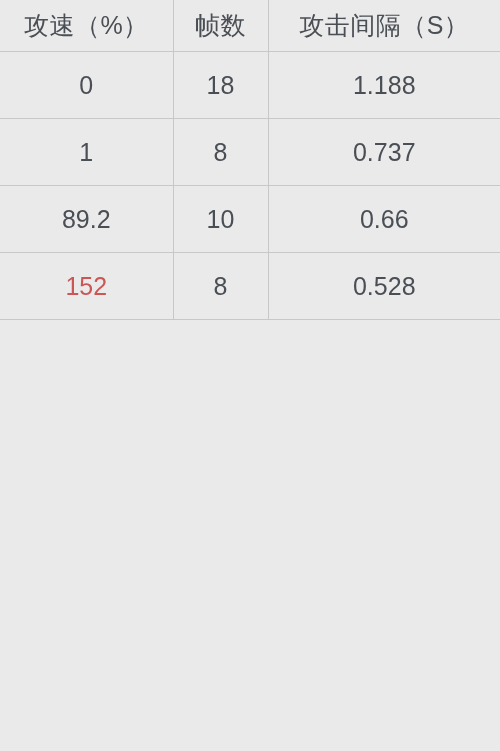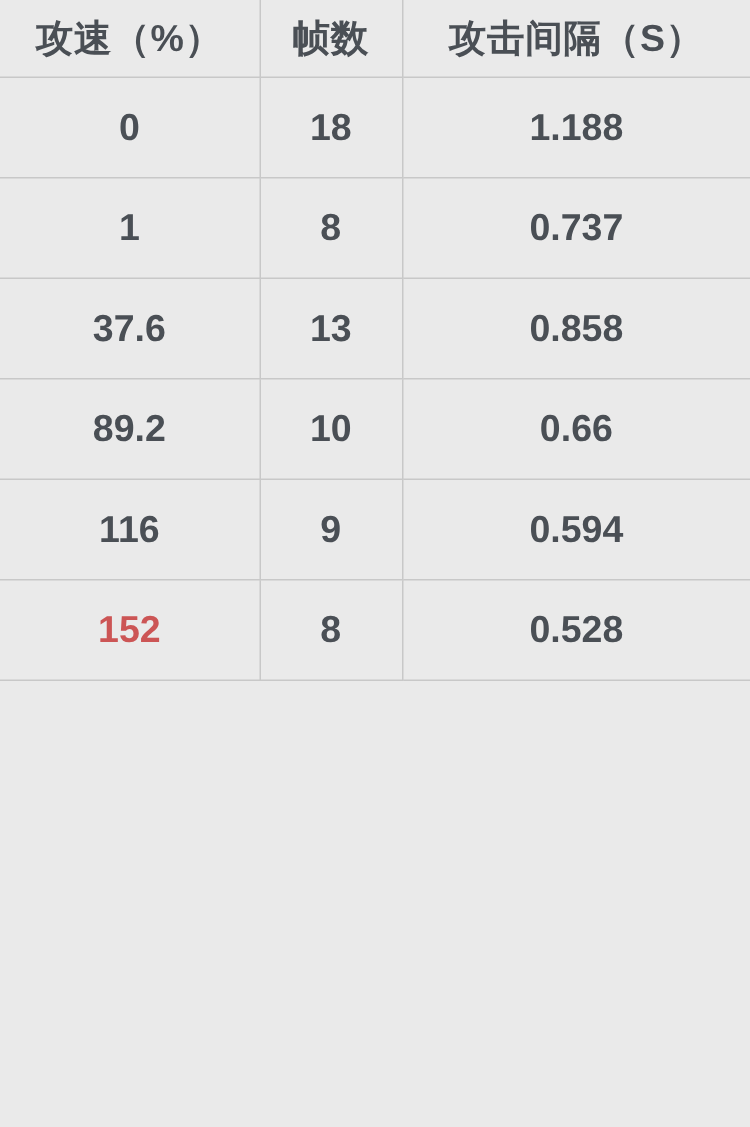--- a/index.html
+++ b/index.html
@@ -25,21 +25,21 @@
 
   .stat-table th,
   .stat-table td {
     text-align: center;
     vertical-align: middle;
     color: #4a4f55;
     background: #eaeaea;
     border-right: 1px solid #c8c8c8;
     border-bottom: 1px solid #c8c8c8;
     padding: 0;
-    font-weight: bold;
+    font-weight: normal;
   }
   .stat-table th:last-child,
   .stat-table td:last-child {
     border-right: none;
   }
 
   .stat-table thead th {
     height: 51px;
     font-size: 25px;
     letter-spacing: 0.5px;
@@ -77,33 +77,23 @@
         <td>0</td>
         <td>18</td>
         <td>1.188</td>
       </tr>
       <tr>
         <td>1</td>
         <td>8</td>
         <td>0.737</td>
       </tr>
       <tr>
-        <td>37.6</td>
-        <td>13</td>
-        <td>0.858</td>
-      </tr>
-      <tr>
         <td>89.2</td>
         <td>10</td>
         <td>0.66</td>
-      </tr>
-      <tr>
-        <td>116</td>
-        <td>9</td>
-        <td>0.594</td>
       </tr>
       <tr>
         <td class="highlight-red">152</td>
         <td>8</td>
         <td>0.528</td>
       </tr>
     </tbody>
 </table>
 
 </body></html>

